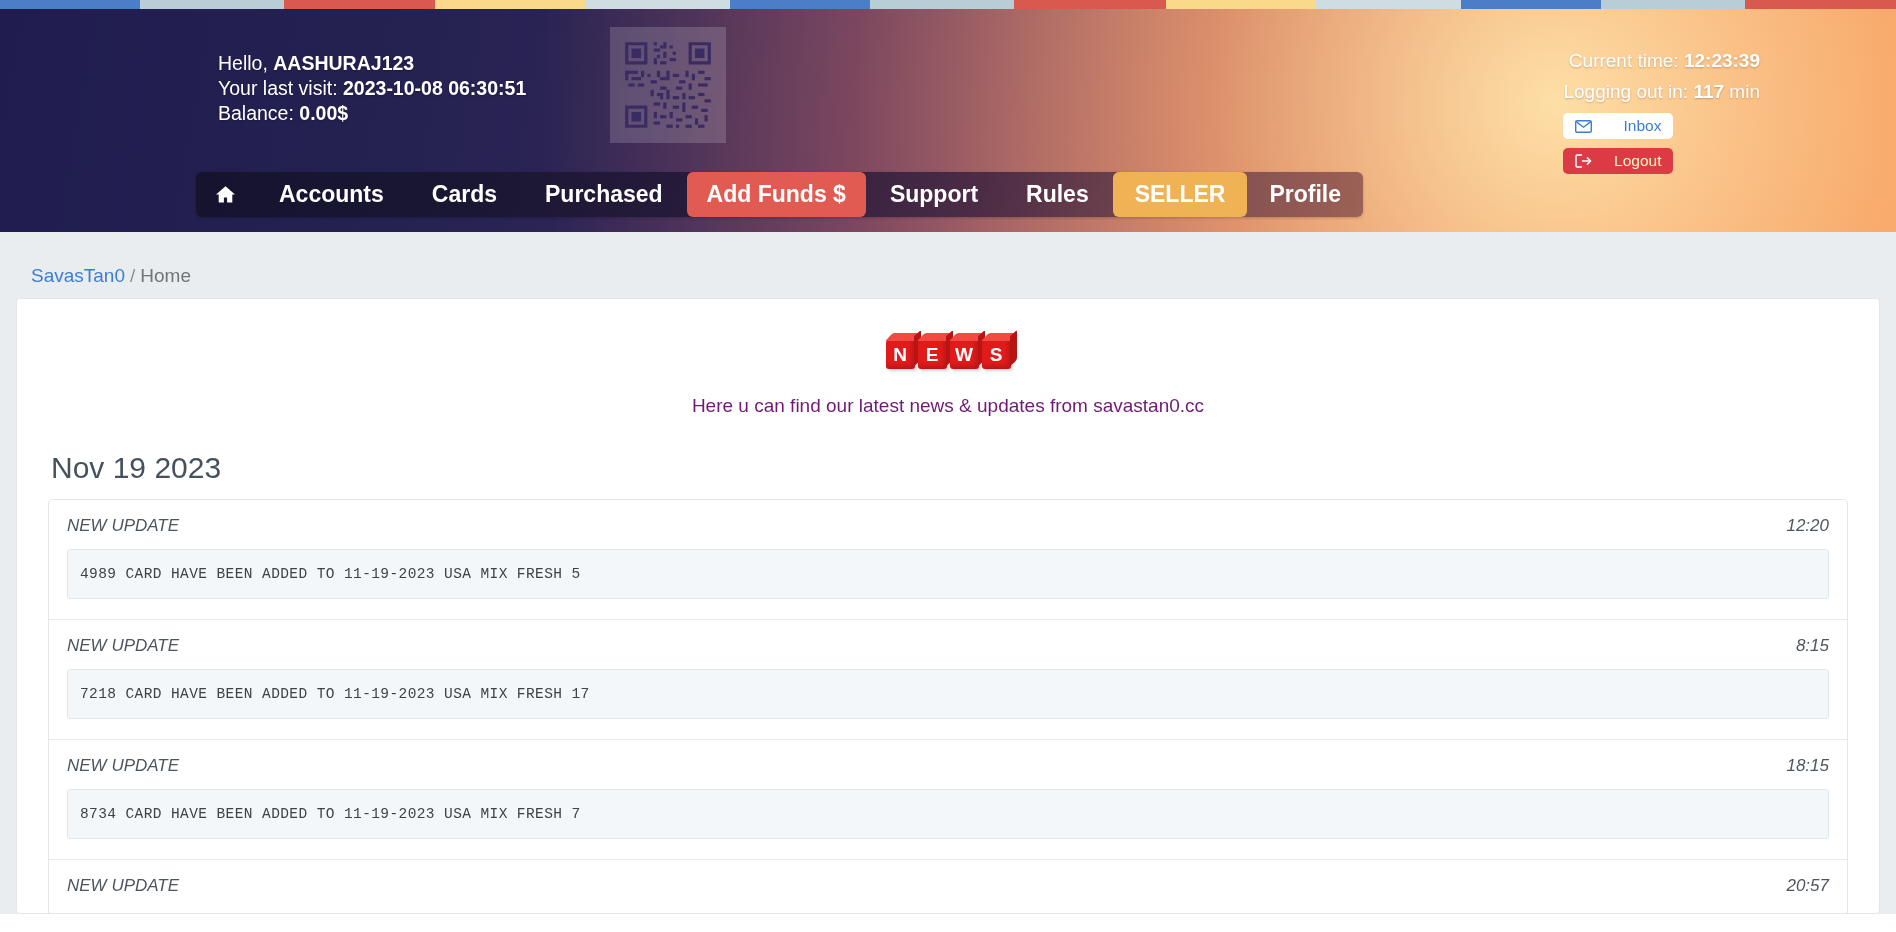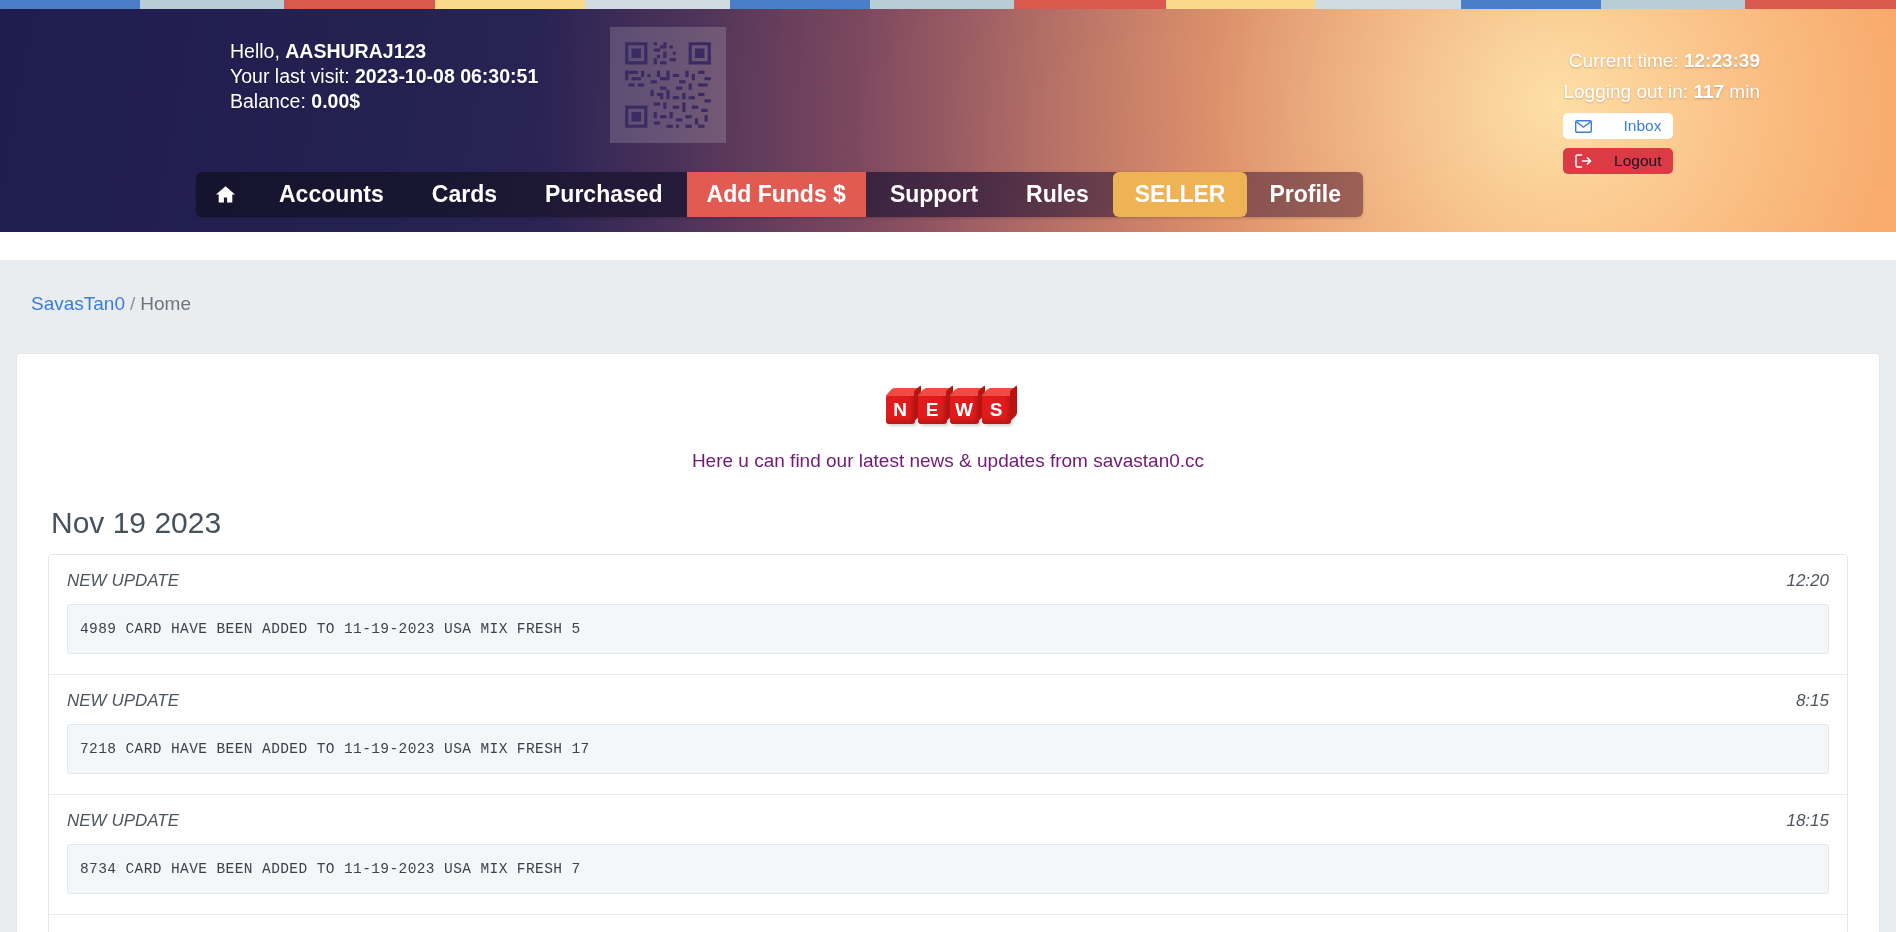--- a/index.html
+++ b/index.html
@@ -28,26 +28,25 @@
     width: 100%;
     background:
       radial-gradient(circle at 82% 42%, rgba(255,228,170,0.95) 0%, rgba(249,170,110,0.75) 22%, rgba(236,129,101,0.35) 45%, rgba(120,70,110,0.05) 65%),
       linear-gradient(100deg, #1b1a4e 0%, #20204f 22%, #2c2356 36%, #4b2b5e 50%, #7d3f62 62%, #c06a63 74%, #e98f64 84%, #f3a566 94%, #f6b26b 100%);
     overflow: hidden;
   }
 
   .hdr-user {
     position: absolute;
     left: 218px;
-    top: 30px;
+    top: 42px;
     color: #ffffff;
     font-size: 19.5px;
     line-height: 25px;
     text-shadow: 0 1px 2px rgba(0,0,0,0.25);
-    margin-left: 12px;
   }
   .hdr-user b { font-weight: bold; }
 
   .qr-wrap {
     position: absolute;
     left: 610px;
     top: 18px;
     width: 116px;
     height: 116px;
     background: rgba(255,255,255,0.17);
@@ -90,21 +89,21 @@
     white-space: nowrap;
   }
   .btn-inbox {
     background: #ffffff;
     color: #3b7dd8;
     width: 110px;
     justify-content: space-between;
   }
   .btn-logout {
     background: #dc3a44;
-    color: #0f172a;
+    color: #fef9c3;
     width: 110px;
     justify-content: space-between;
     align-items: center;
   }
   .btn-inbox svg, .btn-logout svg { display:block; flex: none; }
 
   
   .nav {
     position: absolute;
     left: 196px;
@@ -124,45 +123,44 @@
     padding: 0 24px;
     color: #ffffff;
     font-size: 23px;
     font-weight: bold;
     cursor: pointer;
     white-space: nowrap;
   }
   .nav .item.home { padding: 0 19px; }
   .nav .item.addfunds {
     background: #e15b52;
-    border-radius: 0;
+    border-radius: 6px;
     padding: 0 20px;
   }
   .nav .item.seller {
     background: #f0b košt;
   }
   .nav .item.seller {
     background: #f0b council;
   }
   .nav .item.seller {
     background: #efb355;
     border-radius: 6px;
     padding: 0 22px;
     color: #ffffff;
   }
   .nav .item.profile { padding: 0 22px; }
   .nav .home svg { display:block; }
 
   
   .crumb-band {
     width: 100%;
-    height: 93px;
+    height: 66px;
     background: #e9edf0;
     position: relative;
-    margin-top: 28px;
   }
   .crumb {
     position: absolute;
     left: 31px;
     top: 33px;
     font-size: 19px;
     color: #6f757a;
   }
   .crumb a {
     color: #3b7dd8;

